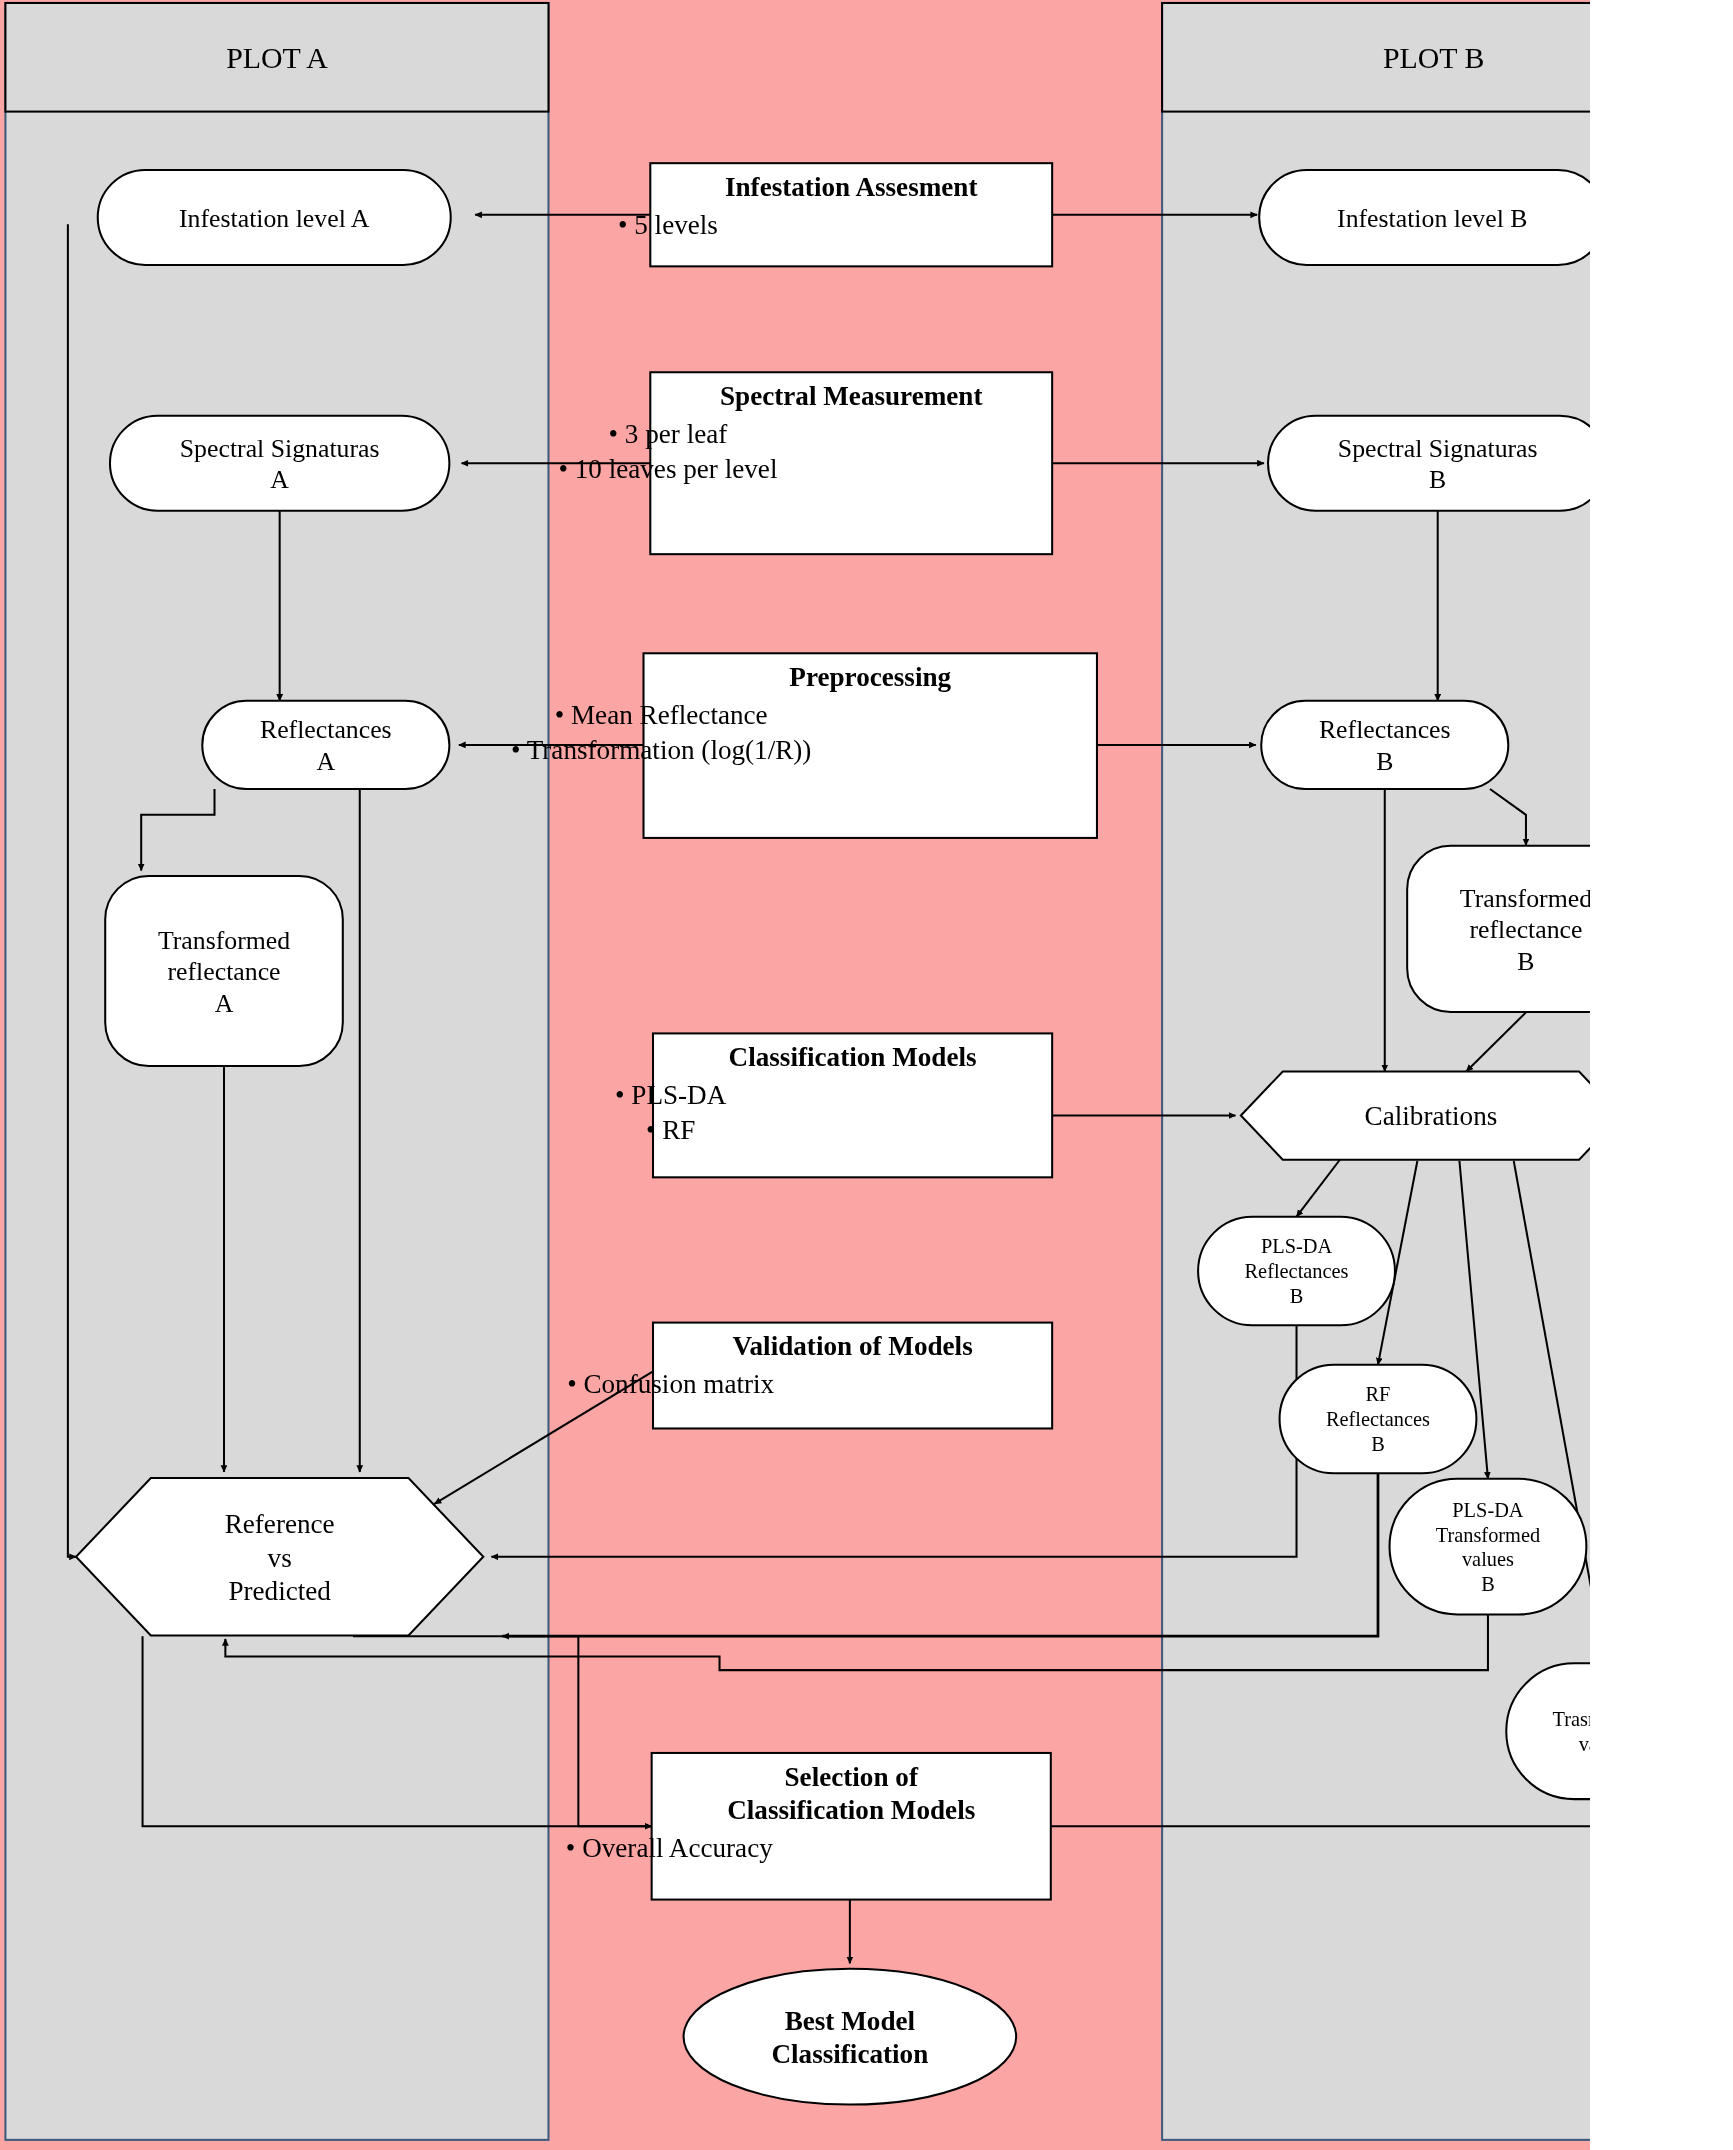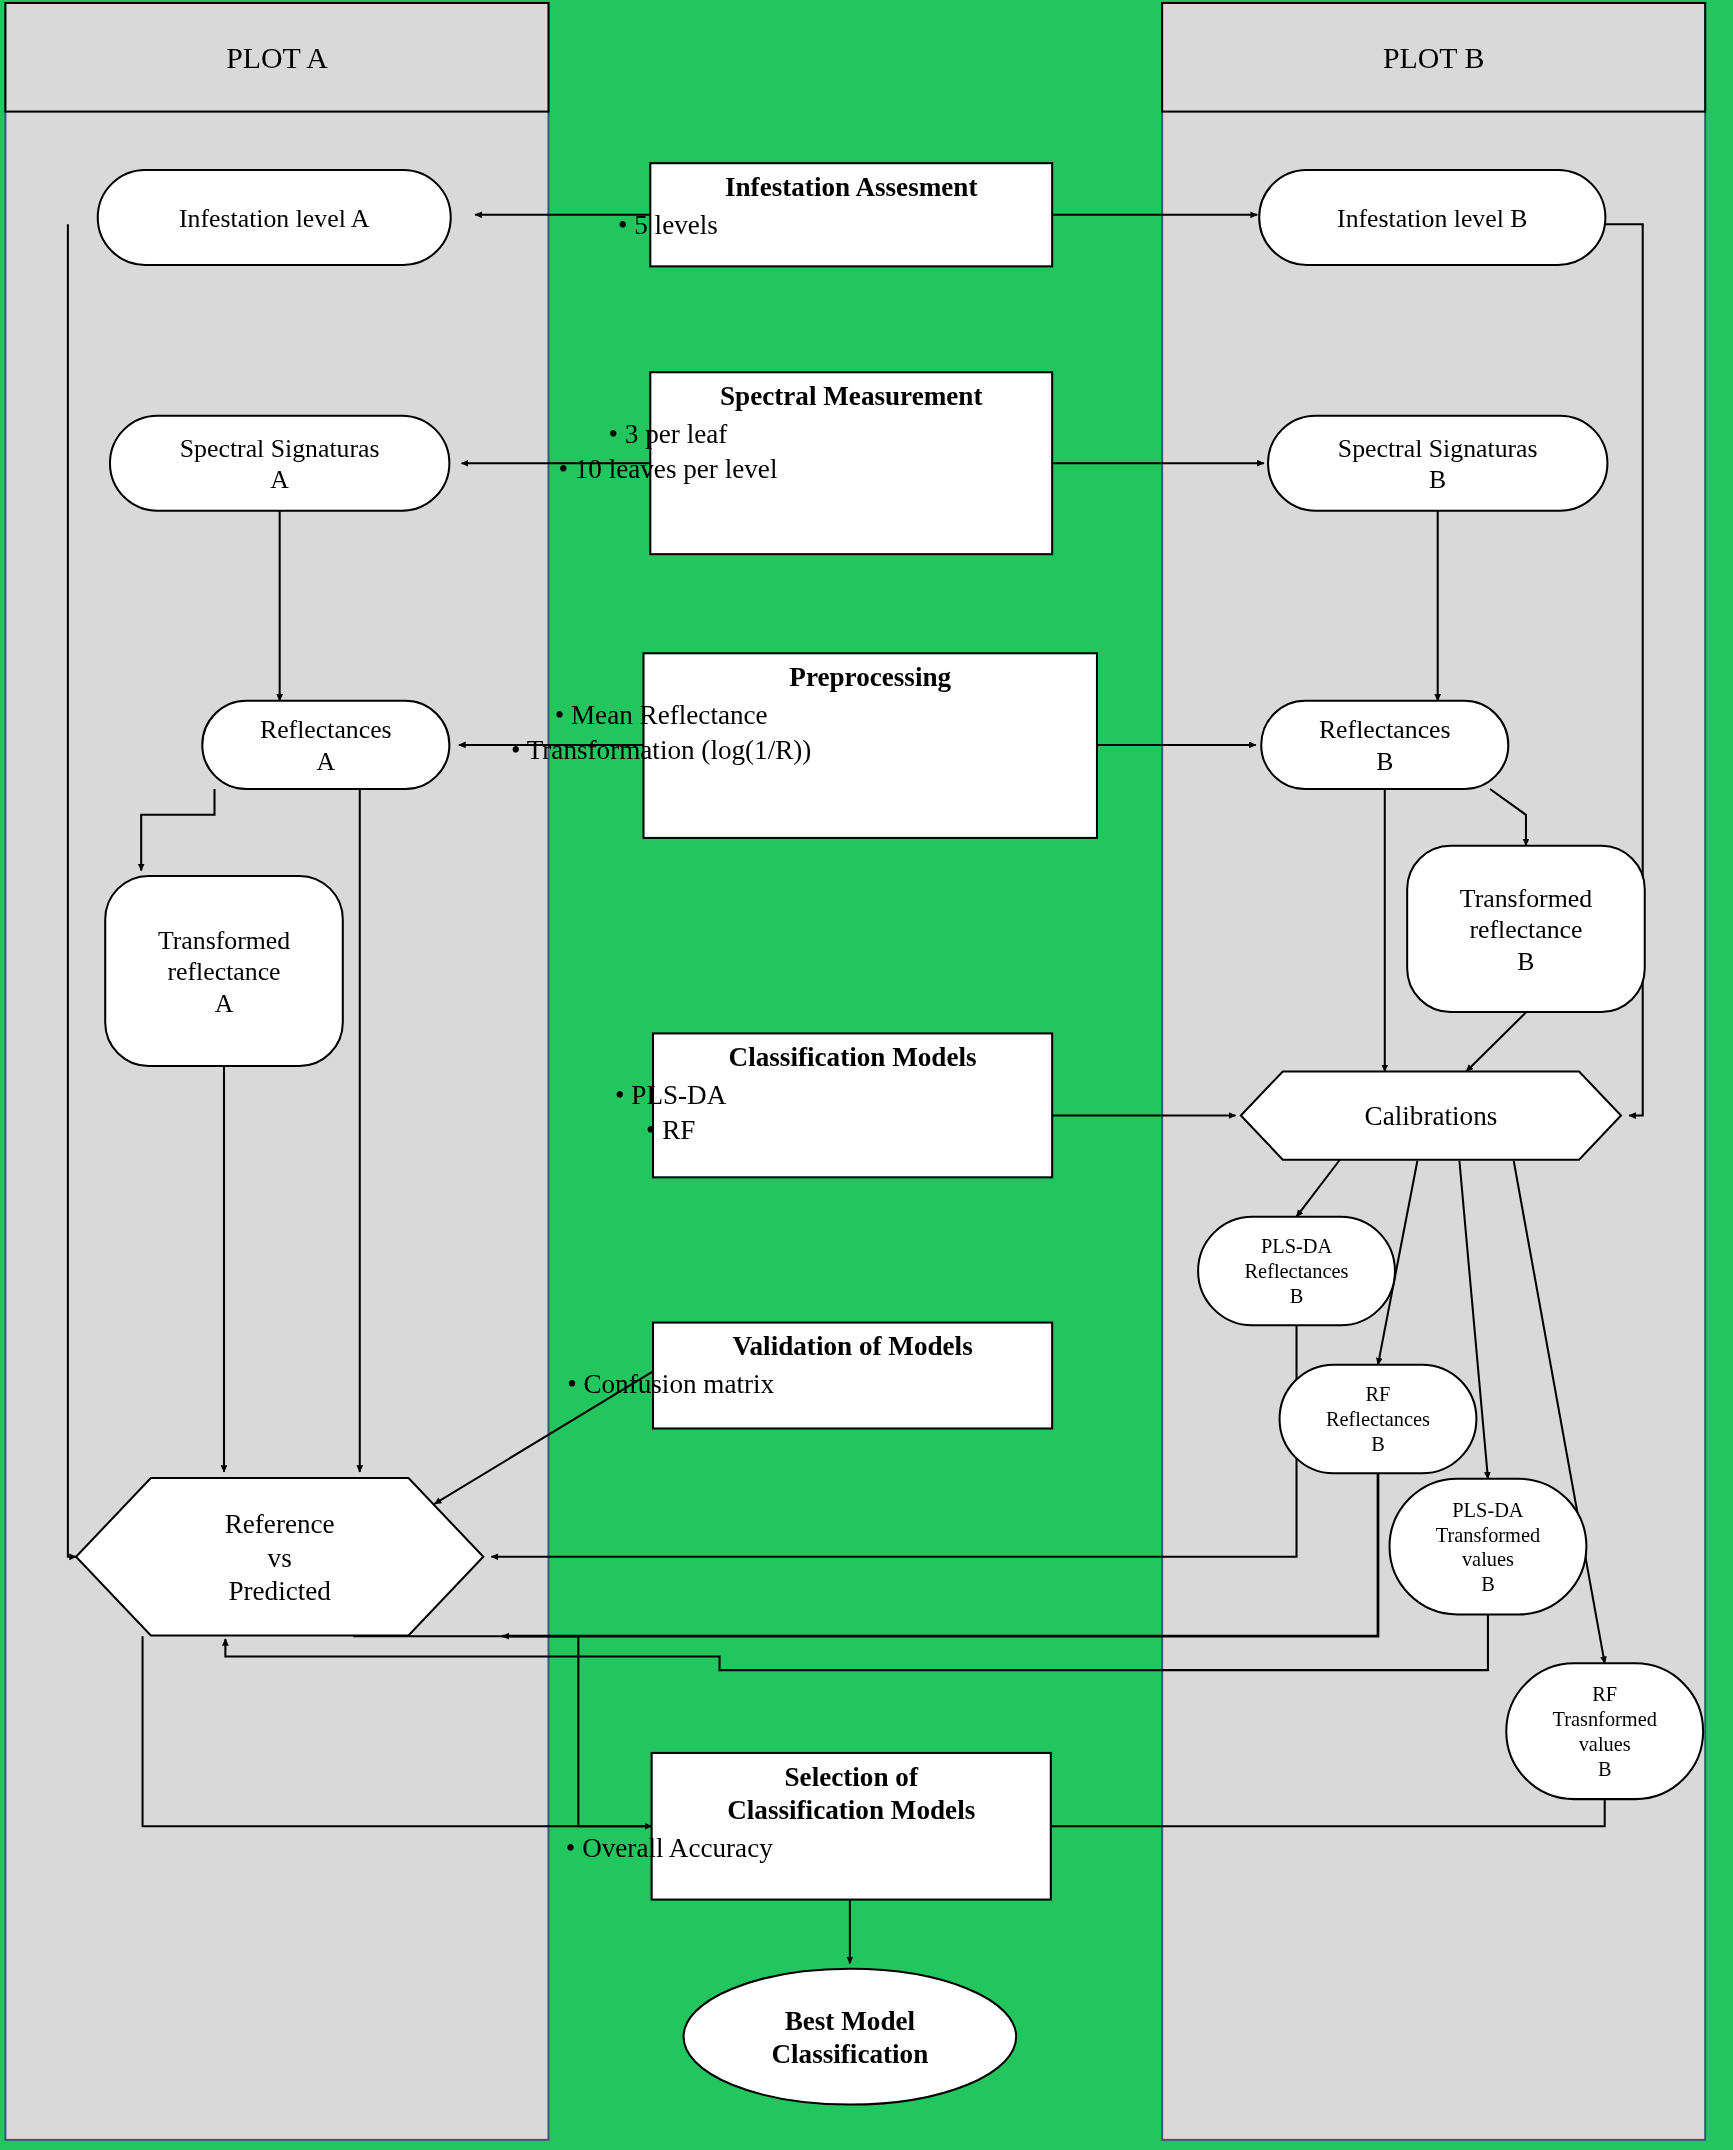--- a/index.html
+++ b/index.html
@@ -1,17 +1,17 @@
 <!DOCTYPE html>
 <html style="font-size:11px"><head>
 <meta charset="utf-8">
 <style>
   html,body{margin:0;padding:0;background:#ffffff;}
   body{font-family:"Liberation Serif", serif;}
-  #stage{position:relative;width:1733px;height:2151px;overflow:hidden;background:#22c55e;}
+  #stage{position:relative;width:1590px;height:2151px;overflow:hidden;background:#fca5a5;}
   svg{display:block;}
   .node-label{font-family:"Liberation Serif", serif;text-anchor:middle;fill:#000;}
   .bold{font-weight:bold;}
 </style>
 </head>
 <body>
 
 <div id="stage">
   <svg id="fc" width="1733" height="2151" viewBox="0 0 2553 3168">
     <defs>

